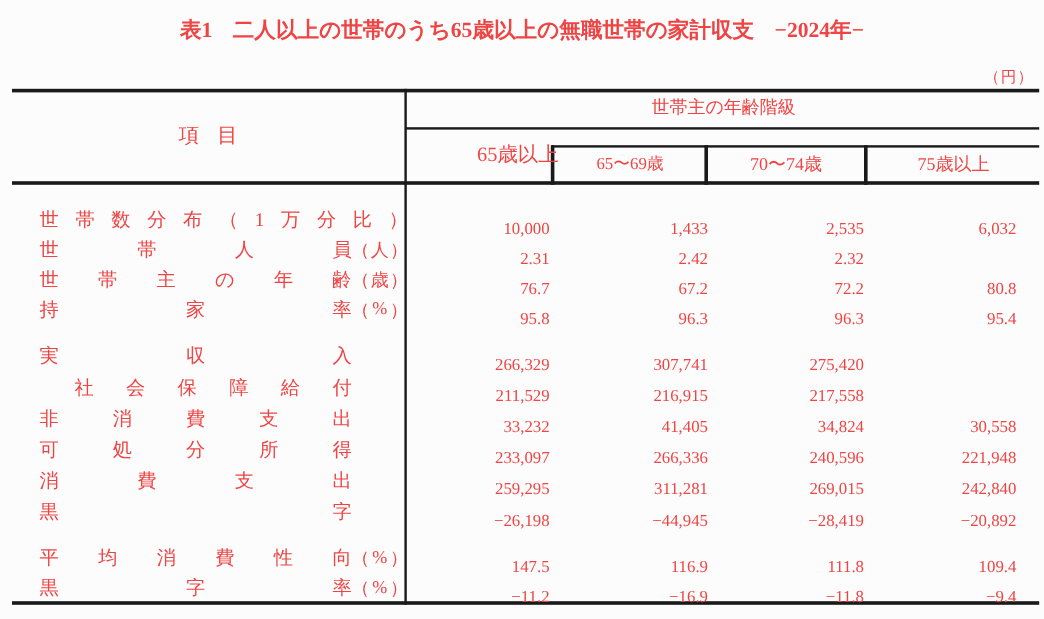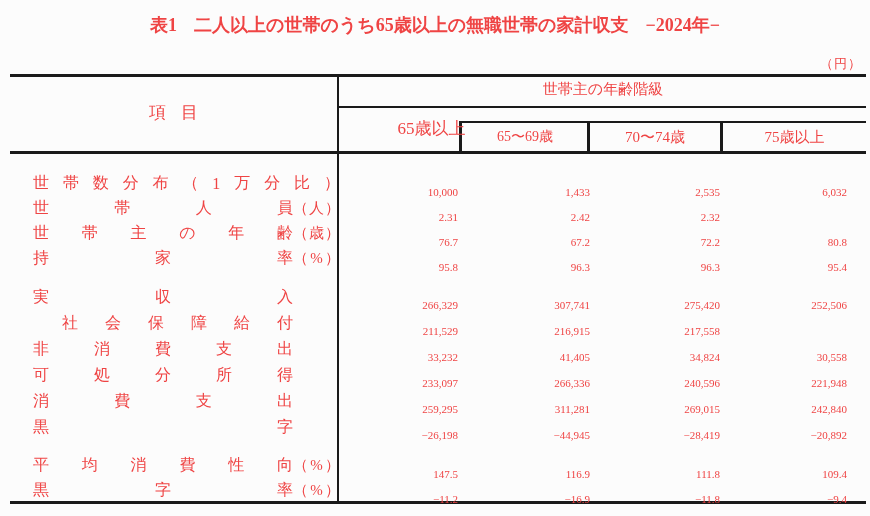--- a/index.html
+++ b/index.html
@@ -48,21 +48,21 @@
   .label {
     position:absolute; left:23px; top:0; bottom:0; width:307px;
     display:flex; align-items:center; font-size:16px;
   }
   .name { flex:1; display:flex; justify-content:space-between; align-items:center; }
   .unit { width:47px; display:flex; justify-content:space-between; align-items:center; font-size:15px; }
   .trow.indent .name { margin-left:29px; }
   .val {
     position:absolute; top:16px; bottom:0; width:118px;
     display:flex; align-items:center; justify-content:flex-end;
-    font-size:11px; white-space:nowrap;
+    font-size:14px; white-space:nowrap;
   }
   .v0 { right:408px; } .v1 { right:276px; } .v2 { right:146px;text-align:center; } .v3 { right:19px; }
 </style>
 </head>
 <body>
 
 <div class="page">
 
   <div class="title">
     <span>表1</span>
@@ -182,21 +182,20 @@
       <span class="name">
                 <span>実</span>
                 <span>収</span>
                 <span>入</span>
               </span>
       <span class="unit"></span>
     </div>
     <span class="val v0">266,329</span>
     <span class="val v1">307,741</span>
     <span class="val v2">275,420</span>
-    <span class="val v3">252,506</span>
   </div>
           <div class="trow indent">
     <div class="label">
       <span class="name">
                 <span>社</span>
                 <span>会</span>
                 <span>保</span>
                 <span>障</span>
                 <span>給</span>
                 <span>付</span>

